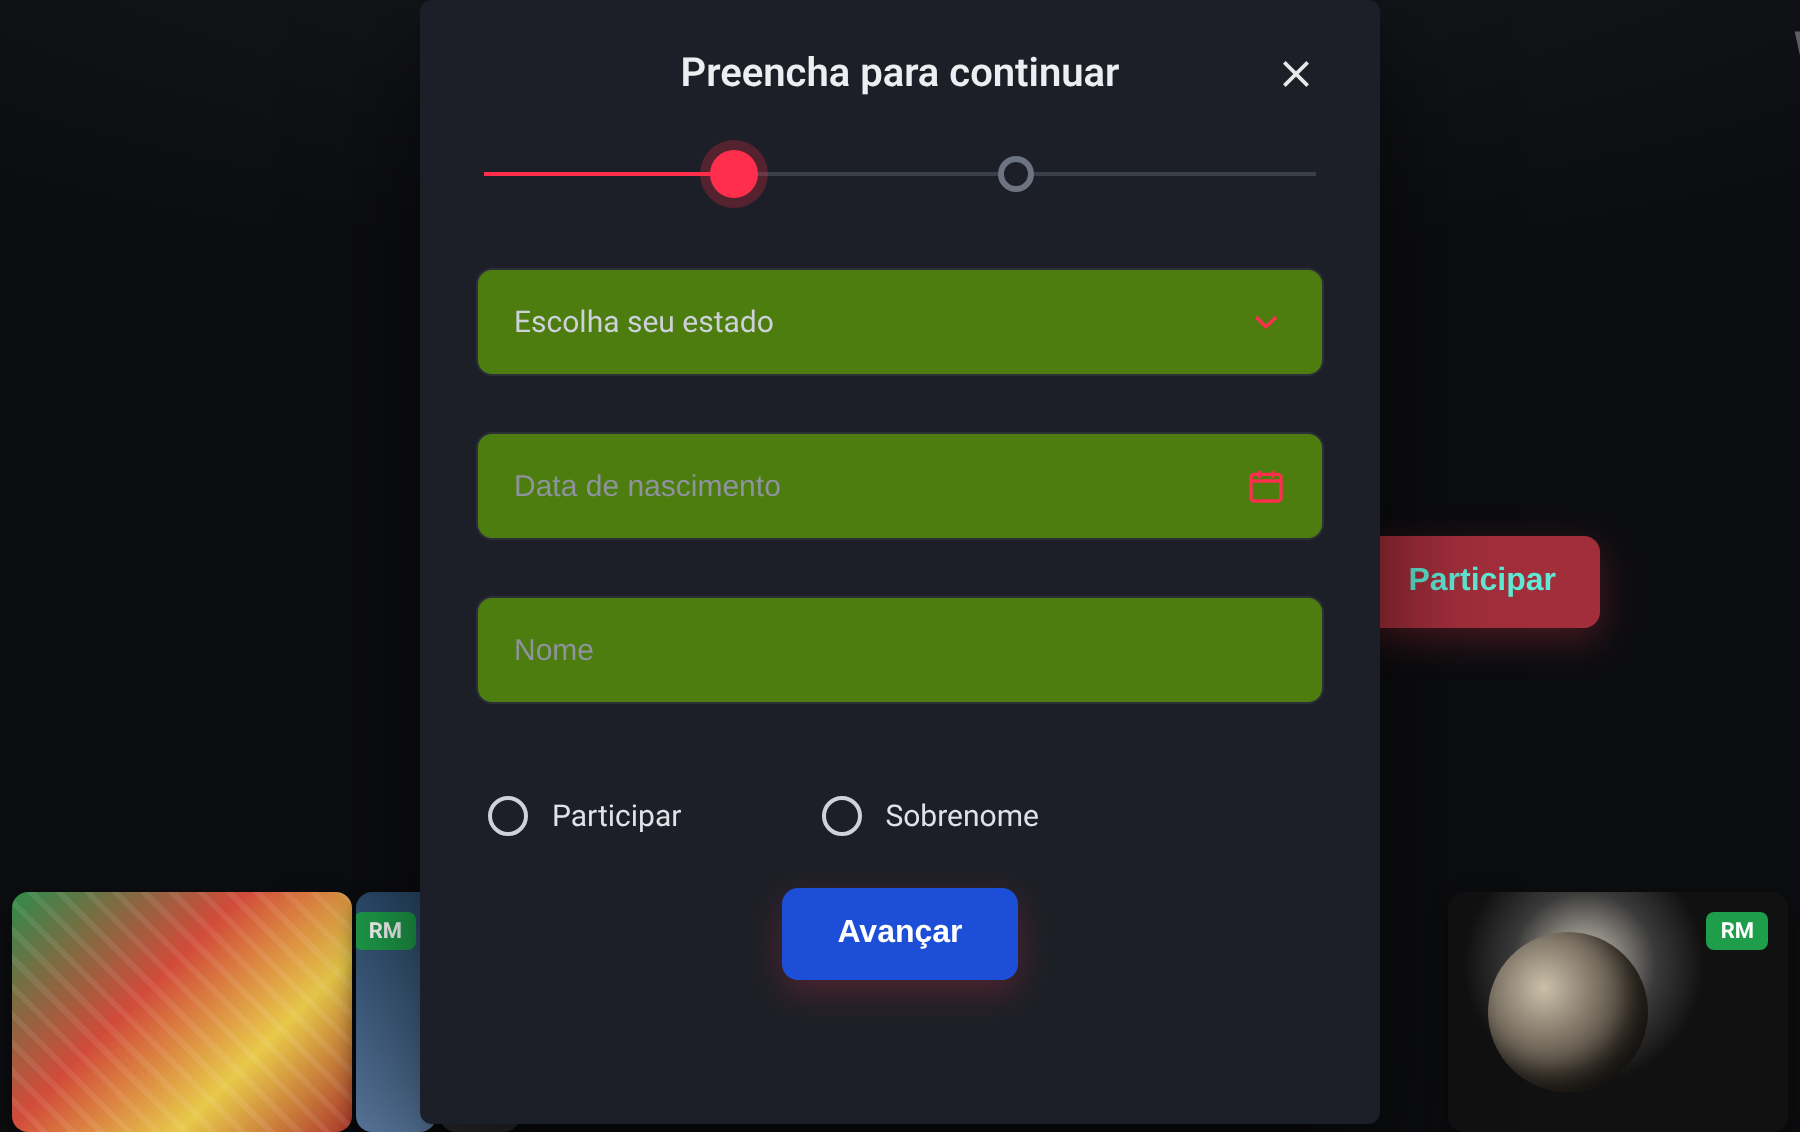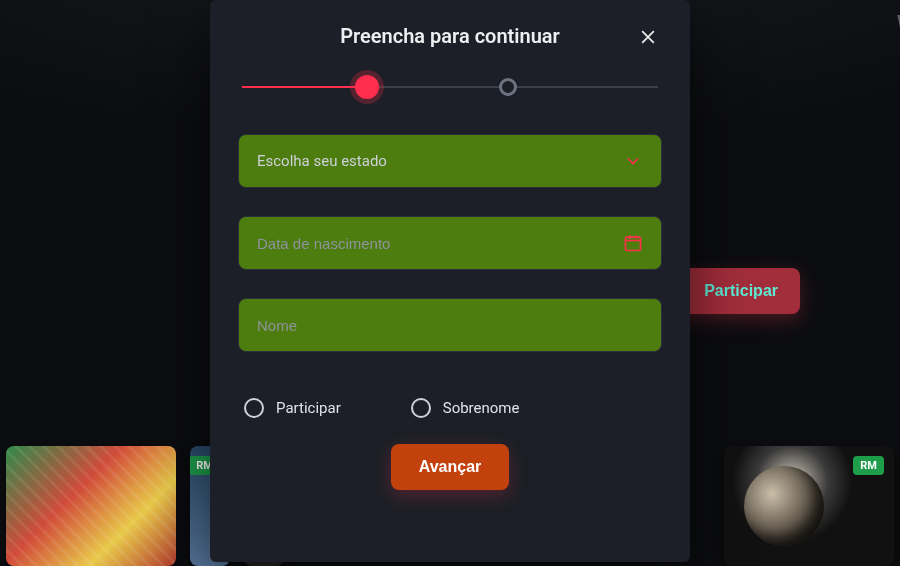--- a/index.html
+++ b/index.html
@@ -20,21 +20,21 @@
   .bg-text-right { right: -200px; }
 
   .participate-btn {
     position: absolute; right: 100px; top: 268px;
     background: #a32e3b; color: #5eead4; border: none;
     padding: 14px 22px; border-radius: 8px;
     font-size: 16px; font-weight: 600; cursor: pointer;
     box-shadow: 0 6px 18px rgba(163,46,59,0.4);
   }
 
-  .thumb-row { position: absolute; left: 0; right: 0; bottom: 0; height: 120px; display: flex; gap: 14px; padding: 0 6px; }
+  .thumb-row { position: absolute; left: 0; right: 0; bottom: 0; height: 120px; display: flex; gap: 2px; padding: 0 6px; }
   .thumb { position: relative; height: 120px; border-radius: 8px; box-shadow: 0 4px 10px rgba(0,0,0,0.5); overflow: hidden; }
   .thumb .tag { position: absolute; top: 10px; right: 10px; background: #1e9e4b; color: #071; color:#fff; font-size: 11px; font-weight:700; padding: 3px 7px; border-radius: 4px; }
   .t1 { width: 170px; background: linear-gradient(135deg,#2e8b4a 0%,#d14b3a 40%,#e8c94a 70%,#b23a2e 100%); }
   .t1::after { content:""; position:absolute; inset:0; background:
       repeating-linear-gradient(45deg, rgba(255,255,255,0.08) 0 3px, transparent 3px 10px); }
   .t2 { width: 40px; background: linear-gradient(180deg,#2a4a6a,#5a7aa0); }
   .t3 { width: 40px; background: linear-gradient(180deg,#1a1a1a,#2a2a2a); }
   .t4 { width: 170px; margin-left:auto; background: radial-gradient(60px 60px at 40% 30%, #d8d0c2 0%, #3a3a3a 60%, #111 100%); }
   .t4::after{content:"";position:absolute;left:20px;top:20px;width:80px;height:80px;border-radius:50%;
     background: radial-gradient(circle at 35% 35%, #cbbfa9 0%, #4a4238 60%, #111 100%);
@@ -71,21 +71,21 @@
   .field .label-static { color:#cdd1d9; }
   .field .right-icon { margin-left:auto; width:20px; height:20px; display:flex; align-items:center; justify-content:center; }
   .right-icon svg { stroke:#ff2e4d; fill:none; stroke-width:2; }
 
   .gender-row { display:flex; gap:70px; margin: 18px 0 26px 6px; }
   .radio-opt { display:flex; align-items:center; gap:12px; cursor:pointer; }
   .radio-circle { width:20px; height:20px; border:2px solid #cfd2d8; border-radius:50%; }
   .radio-label { font-size:15px; color:#dfe2e7; }
 
   .advance-btn {
-    align-self:center; background:#c2410c; color:#fff; border:none;
+    align-self:center; background:#1d4ed8; color:#fff; border:none;
     padding:14px 28px; border-radius:8px; font-size:16px; font-weight:600;
     cursor:pointer; box-shadow:0 6px 18px rgba(163,46,59,0.4);
   }
 </style>
 </head>
 <body>
 
 <div class="bg-hero"></div>
 
 <div class="bg-text-right">WILD ESP</div>

